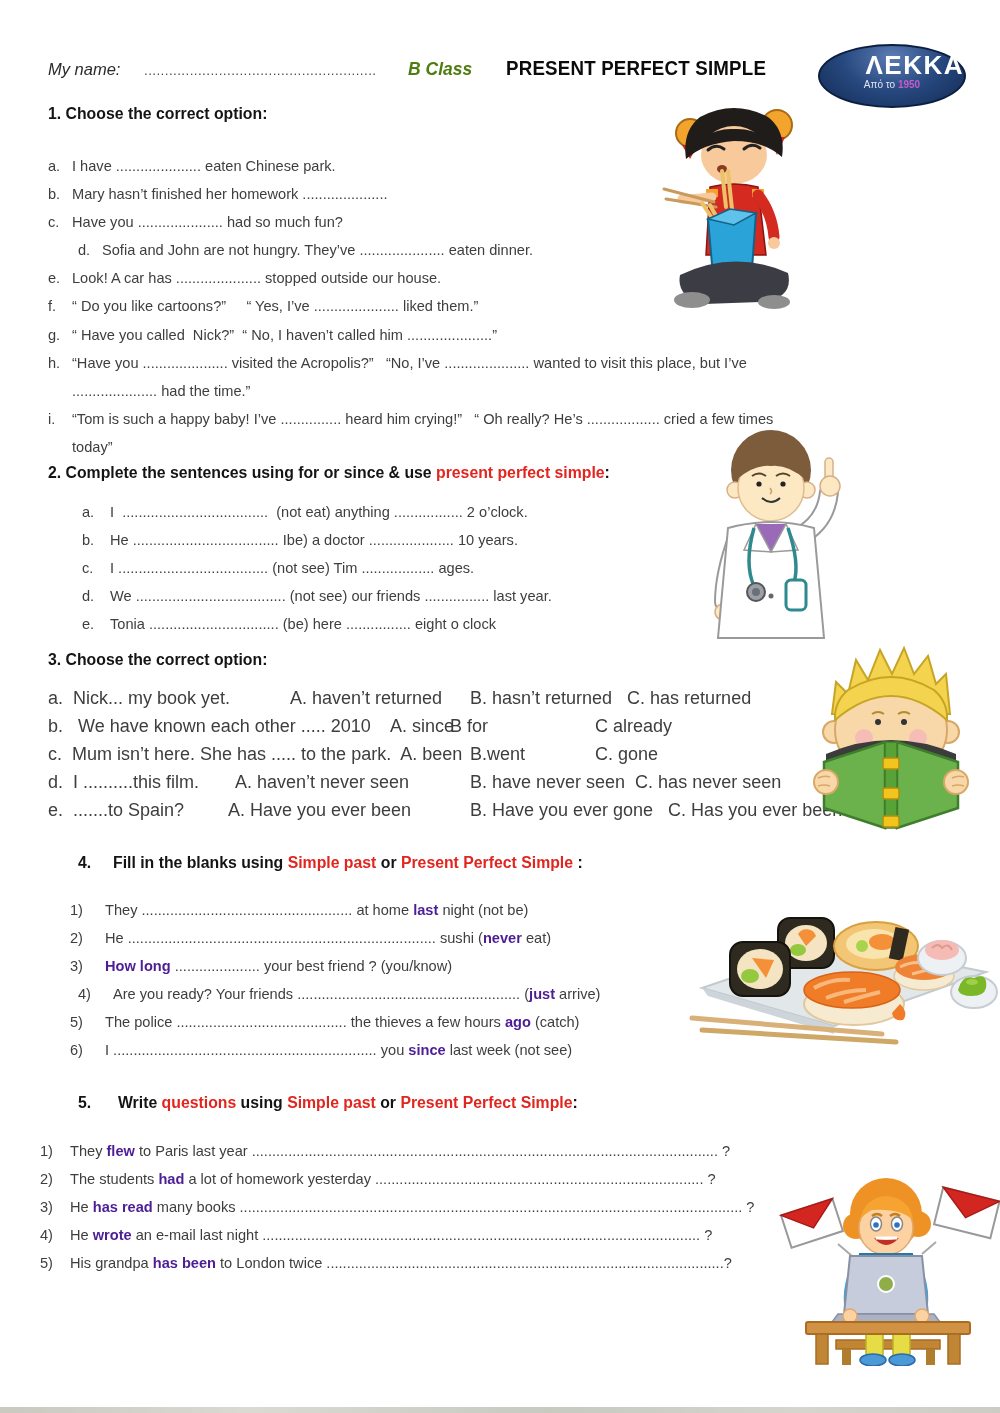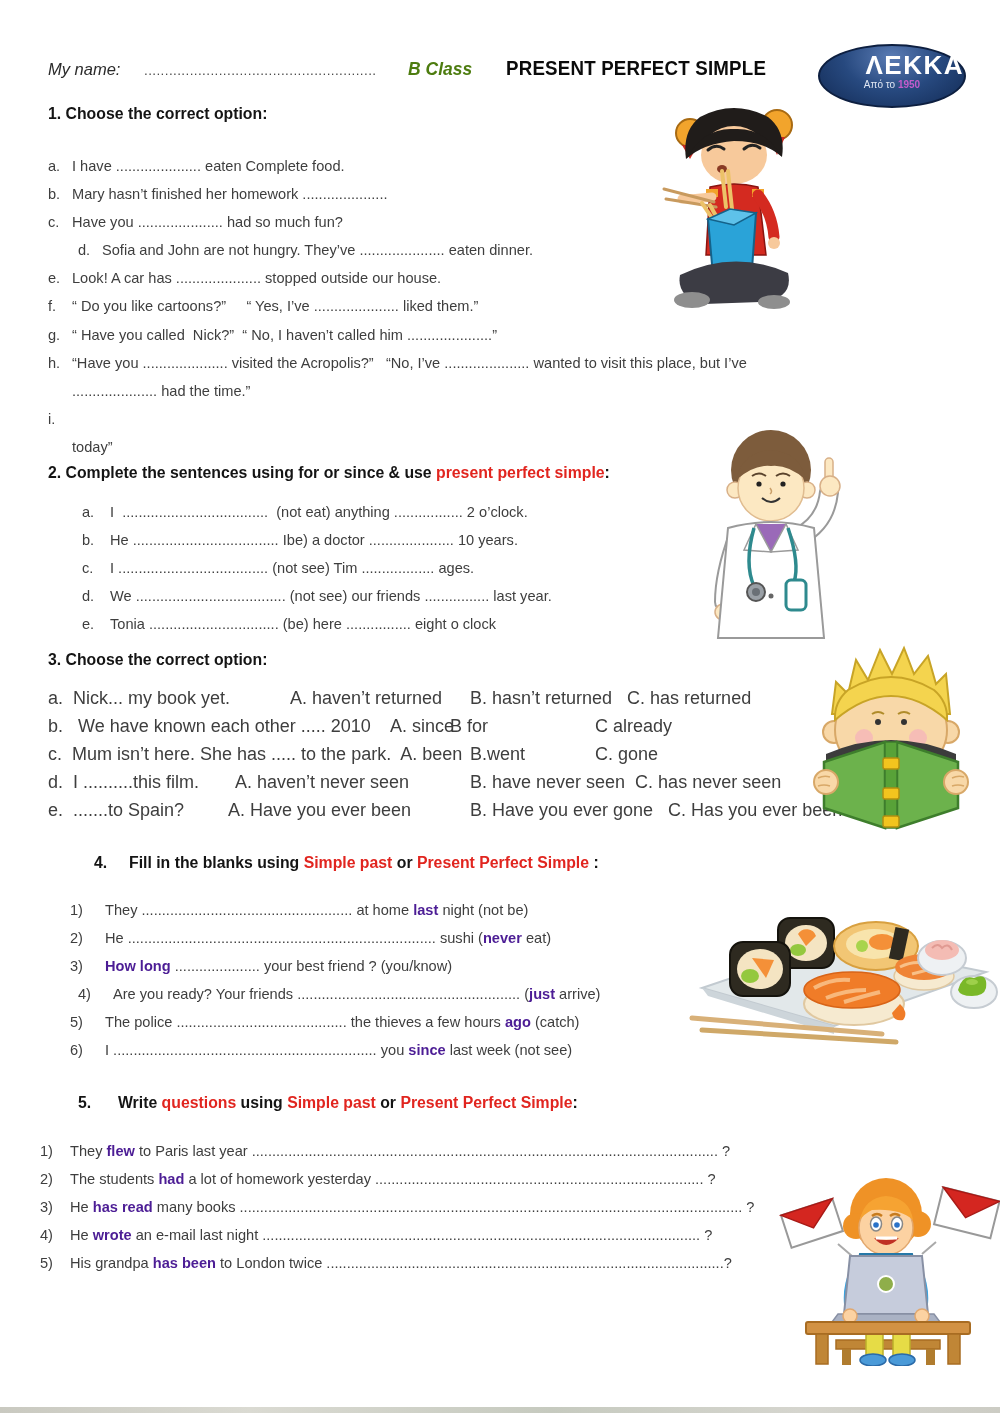--- a/index.html
+++ b/index.html
@@ -34,21 +34,21 @@
   #s3{left:48px;top:651px;width:930px;}
   #s3 .sec-h{margin-bottom:15px;}
   .row3{position:relative;height:28.1px;line-height:28.1px;font-size:18px;white-space:pre;}
   .row3 span{position:absolute;top:0;}
   .r3a .c1{left:242px;} .r3a .c2{left:422px;}
   .r3b .c1{left:402px;text-align:right;} .r3b .c2{left:547px;}
   .r3c .c1{left:422px;} .r3c .c2{left:547px;}
   .r3d .c1{left:187px;} .r3d .c2{left:422px;}
   .r3e .c1{left:180px;} .r3e .c2{left:422px;}
   #s4{left:70px;top:854px;width:900px;}
-  #s4 .sec-h{margin-left:24px;margin-bottom:24px;}
+  #s4 .sec-h{margin-left:8px;margin-bottom:24px;}
   #s4 .num{display:inline-block;width:35px;}
   #s4 .lbl{width:35px;}
   #s4 .pad{padding-left:8px;}
   #s5{left:40px;top:1094px;width:940px;}
   #s5 .sec-h{margin-left:38px;margin-bottom:25px;}
   #s5 .num{display:inline-block;width:40px;}
   #s5 .lbl{width:30px;}
   .red{color:#e1251f;}
   b{font-weight:700;color:#4c1d95;}
   
@@ -69,30 +69,30 @@
   <span class="abs" id="bclass">B Class</span>
   <span class="abs" id="title">PRESENT PERFECT SIMPLE</span>
 
   <div class="abs" id="logo">
     <div class="logo-main">ΛΕΚΚΑ</div>
     <div class="logo-sub"><span>Από το </span><span class="logo-year">1950</span></div>
   </div>
 
   <div class="abs" id="s1">
     <div class="sec-h">1. Choose the correct option:</div>
-    <div class="row"><span class="lbl">a.</span><span>I have ..................... eaten Complete food.</span></div>
+    <div class="row"><span class="lbl">a.</span><span>I have ..................... eaten Chinese park.</span></div>
     <div class="row"><span class="lbl">b.</span><span>Mary hasn’t finished her homework .....................</span></div>
     <div class="row"><span class="lbl">c.</span><span>Have you ..................... had so much fun?</span></div>
     <div class="row indent"><span class="lbl">d.</span><span>Sofia and John are not hungry. They’ve ..................... eaten dinner.</span></div>
     <div class="row"><span class="lbl">e.</span><span>Look! A car has ..................... stopped outside our house.</span></div>
     <div class="row"><span class="lbl">f.</span><span>“ Do you like cartoons?”     “ Yes, I’ve ..................... liked them.”</span></div>
     <div class="row"><span class="lbl">g.</span><span>“ Have you called  Nick?”  “ No, I haven’t called him .....................”</span></div>
     <div class="row"><span class="lbl">h.</span><span>“Have you ..................... visited the Acropolis?”   “No, I’ve ..................... wanted to visit this place, but I’ve</span></div>
     <div class="row cont"><span>..................... had the time.”</span></div>
-    <div class="row"><span class="lbl">i.</span></div>
+    <div class="row"><span class="lbl">i.</span><span>“Tom is such a happy baby! I’ve ............... heard him crying!”   “ Oh really? He’s .................. cried a few times</span></div>
     <div class="row cont"><span>today”</span></div>
   </div>
 
   <div class="abs" id="s2">
     <div class="sec-h"><span>2. Complete the sentences using for or since &amp; use </span><span class="red">present perfect simple</span><span>:</span></div>
     <div class="items">
       <div class="row"><span class="lbl">a.</span><span>I  ....................................  (not eat) anything ................. 2 o’clock.</span></div>
       <div class="row"><span class="lbl">b.</span><span>He .................................... Ibe) a doctor ..................... 10 years.</span></div>
       <div class="row"><span class="lbl">c.</span><span>I ..................................... (not see) Tim .................. ages.</span></div>
       <div class="row"><span class="lbl">d.</span><span>We ..................................... (not see) our friends ................ last year.</span></div>

